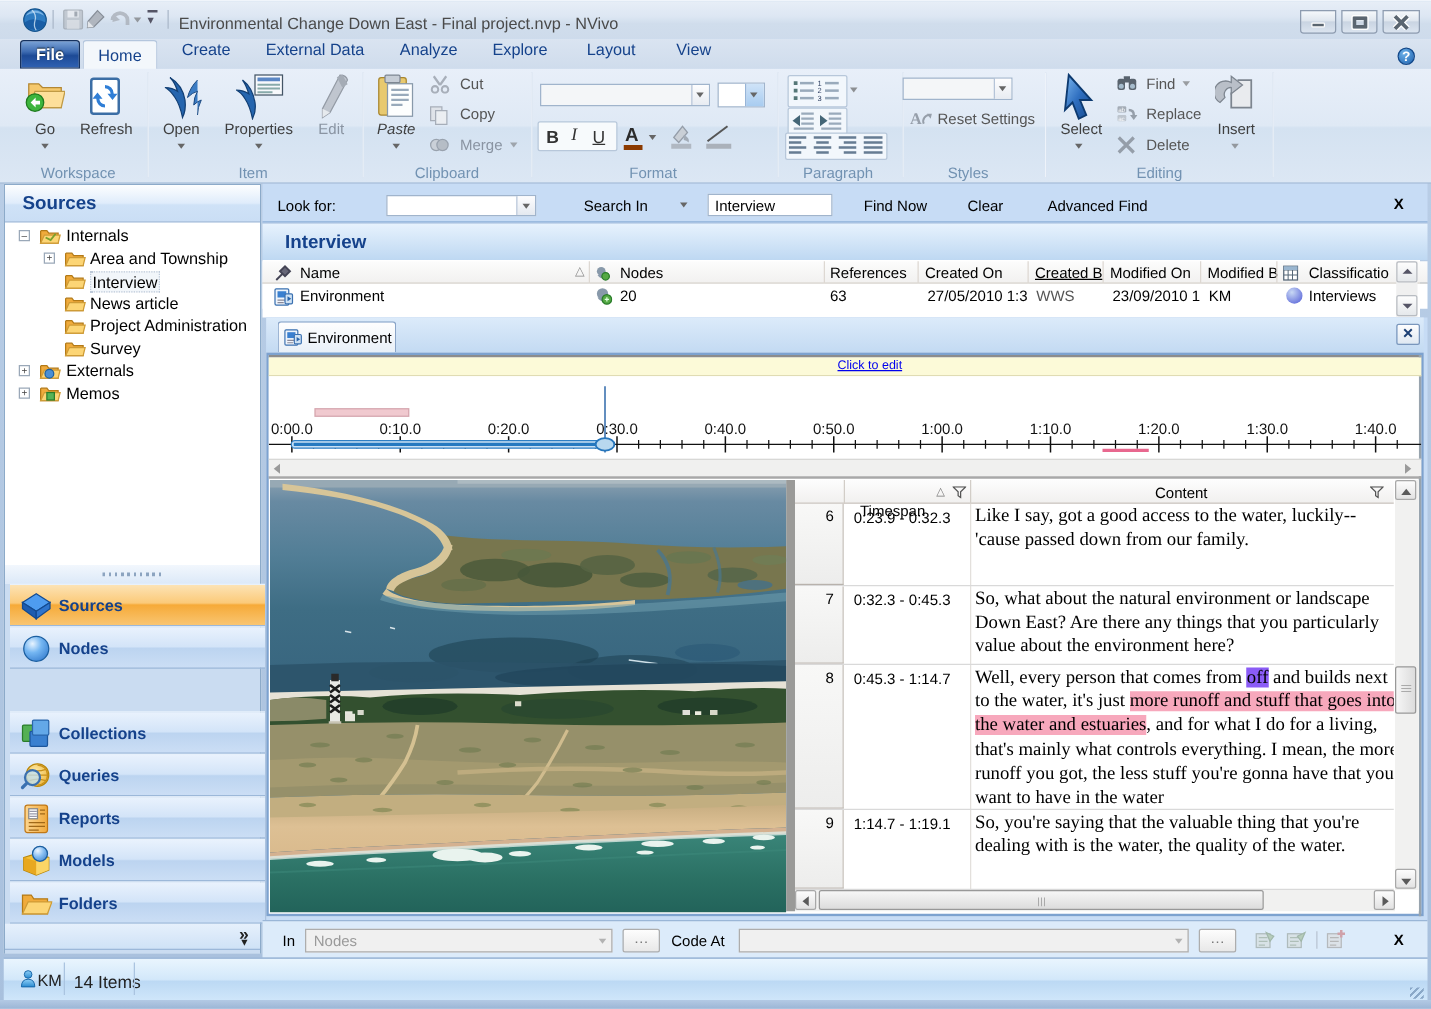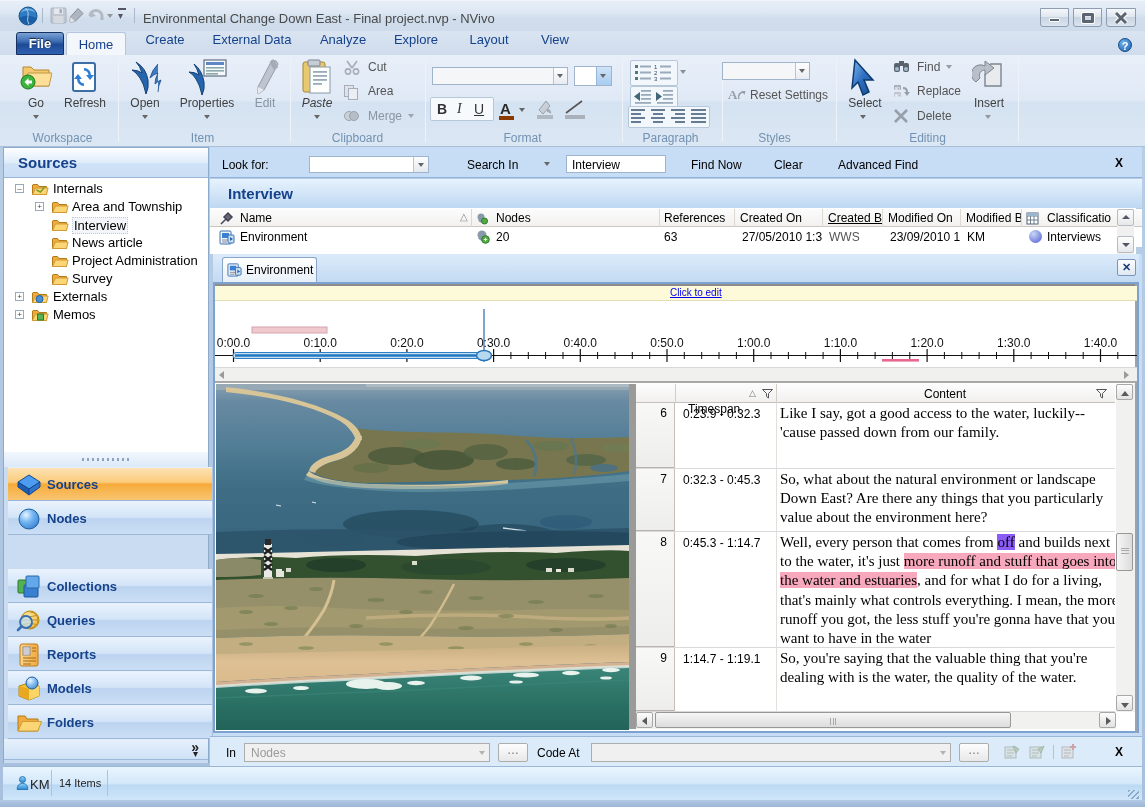--- a/index.html
+++ b/index.html
@@ -179,21 +179,21 @@
 <svg class="abs" style="left:344px;top:60px;opacity:.8;" width="16" height="15" viewBox="0 0 16 15">
  <path d="M3 1 L8 8 M13 1 L8 8" stroke="#99a0ab" stroke-width="1.8"></path>
  <circle cx="4" cy="11.5" r="2.6" fill="none" stroke="#99a0ab" stroke-width="1.6"></circle>
  <circle cx="12" cy="11.5" r="2.6" fill="none" stroke="#99a0ab" stroke-width="1.6"></circle>
 </svg>
 <div class="abs smallbtn-label" style="left:368px;top:60px;color:#555;">Cut</div>
 <svg class="abs" style="left:343px;top:84px;opacity:.8;" width="17" height="17" viewBox="0 0 17 17">
  <rect x="1.5" y="1.5" width="9" height="11" fill="#dfe2e6" stroke="#99a0ab"></rect>
  <rect x="5.5" y="4.5" width="9" height="11" fill="#eef0f2" stroke="#99a0ab"></rect>
 </svg>
-<div class="abs smallbtn-label" style="left:368px;top:84px;color:#555;">Area</div>
+<div class="abs smallbtn-label" style="left:368px;top:84px;color:#555;">Copy</div>
 <svg class="abs" style="left:343px;top:108px;opacity:.8;" width="17" height="17" viewBox="0 0 17 17">
  <circle cx="6" cy="8" r="4.5" fill="#c8ccd2" stroke="#8a929d"></circle>
  <circle cx="11" cy="8" r="4.5" fill="#aeb4bc" stroke="#8a929d"></circle>
 </svg>
 <div class="abs smallbtn-label" style="left:368px;top:109px;color:#8a94a2;">Merge</div>
 <div class="abs dropar" style="left:408px;top:114px;opacity:.5;"></div>
 <div class="abs glabel" style="left:315px;width:85px;">Clipboard</div>
 <div class="abs gsep" style="left:425px;"></div>
 
 <div class="abs" style="left:432px;top:67px;width:136px;height:18px;background:#f4f6f8;border:1px solid #a0b4cc;"></div>
@@ -921,17 +921,17 @@
   <path d="M1.5 18 Q1.5 10 8.5 10 Q15.5 10 15.5 18Z" fill="url(#persg)" stroke="#1565a8"></path>
   <defs>
         <linearGradient id="persg" x1="0" y1="0" x2="0" y2="1">
           <stop offset="0" stop-color="#8fd0f8"></stop>
           <stop offset="1" stop-color="#2a8ad0"></stop>
         </linearGradient>
       </defs>
  </svg>
  <span style="position:absolute;left:27px;top:10px;font-size:13px;color:#222;">KM</span>
  <div style="position:absolute;left:48px;top:3px;width:1px;height:26px;background:#aac4e0;"></div>
- <span style="position:absolute;left:56px;top:10px;font-size:11px;color:#222;">14 Items</span>
+ <span style="position:absolute;left:56px;top:10px;font-size:14px;color:#222;">14 Items</span>
  <div style="position:absolute;left:104px;top:3px;width:1px;height:26px;background:#aac4e0;"></div>
  <div style="position:absolute;right:3px;bottom:1px;width:11px;height:9px;background-image:repeating-linear-gradient(135deg,#8aa8c8 0 1.5px,transparent 1.5px 4px);"></div>
 </div>
 <div id="bottomborder" class="abs"></div>
 
 </body></html>

